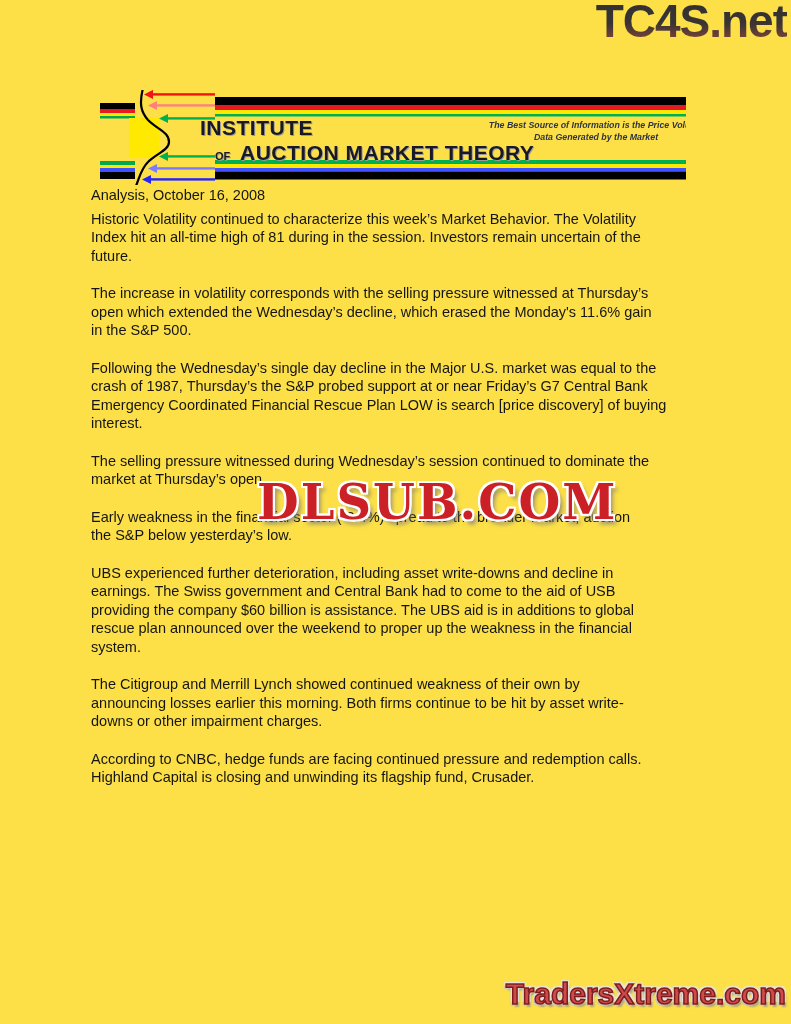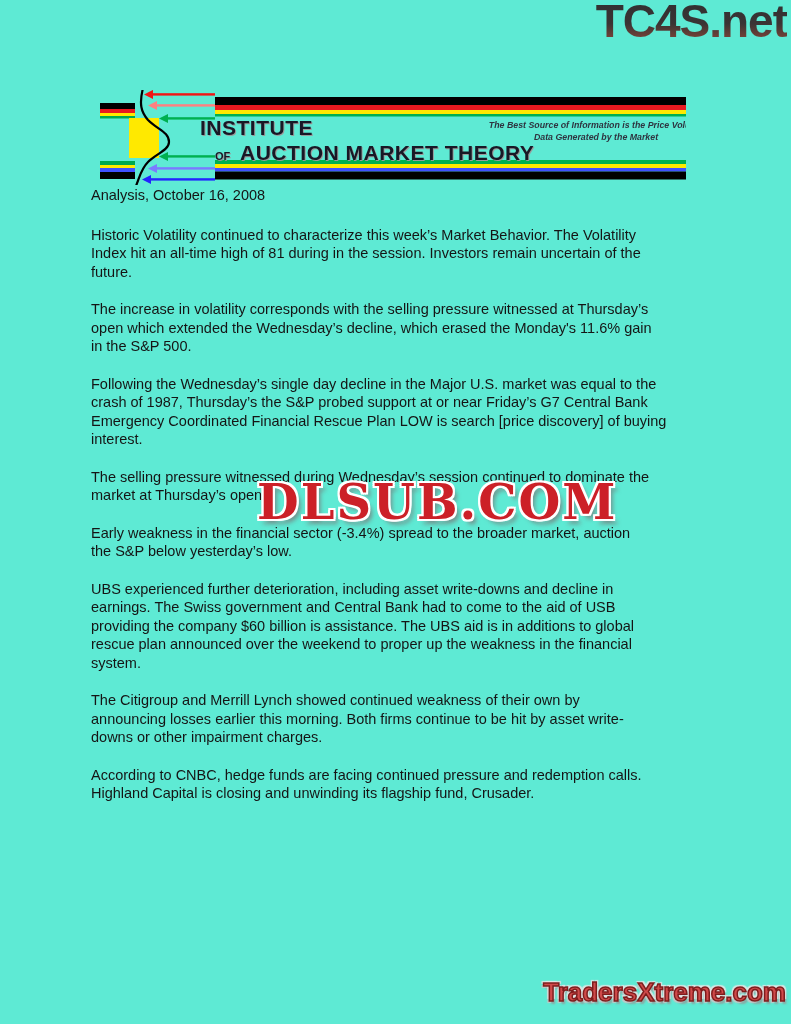--- a/index.html
+++ b/index.html
@@ -4,21 +4,21 @@
 <style>
   html, body {
     margin: 0;
     padding: 0;
     background: #ffffff;
   }
   .page {
     position: relative;
     width: 791px;
     height: 1024px;
-    background: #5eead4;
+    background: #fde047;
     overflow: hidden;
     font-family: "Liberation Sans", sans-serif;
   }
 
   
   .tc4s-watermark {
     position: absolute;
     top: -6px;
     right: 4px;
     font-family: "Liberation Sans", sans-serif;
@@ -46,21 +46,21 @@
   .content {
     position: absolute;
     left: 91px;
     top: 186px;
     width: 700px;
     color: #151515;
     font-size: 14.5px;
     line-height: 18.5px;
   }
   .date-line {
-    margin: 0 0 21px 0;
+    margin: 0 0 5px 0;
     white-space: pre-line;
   }
   .para {
     margin: 4px 0 19px 0;
     white-space: pre-line;
   }
 
   
   .dlsub-watermark {
     position: absolute;
@@ -79,21 +79,21 @@
        4px  5px 4px rgba(120,120,120,0.75);
   }
 
   
   .traders-watermark {
     position: absolute;
     right: 5px;
     top: 977px;
     font-family: "Liberation Sans", sans-serif;
     font-weight: bold;
-    font-size: 26px;
+    font-size: 30px;
     letter-spacing: 0px;
     color: #cf4a4a;
     -webkit-text-stroke: 1.5px #7e1c1c;
     text-shadow:
       -2px -2px 1px rgba(230,230,230,0.9),
        2px -2px 1px rgba(230,230,230,0.9),
       -2px  2px 1px rgba(200,200,200,0.9),
        2px  3px 2px rgba(150,150,150,0.8);
   }
 </style>

